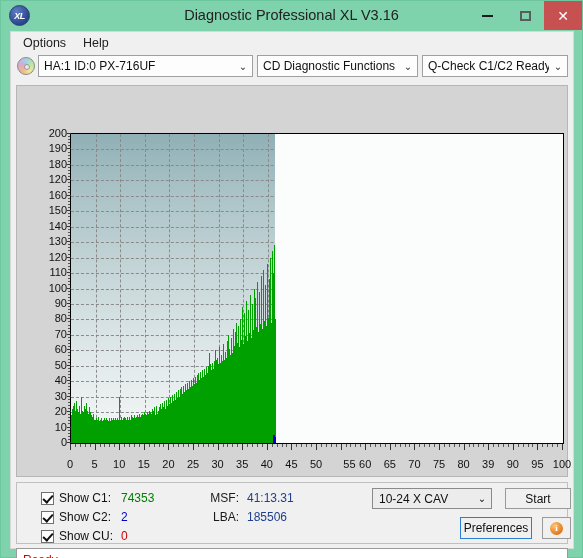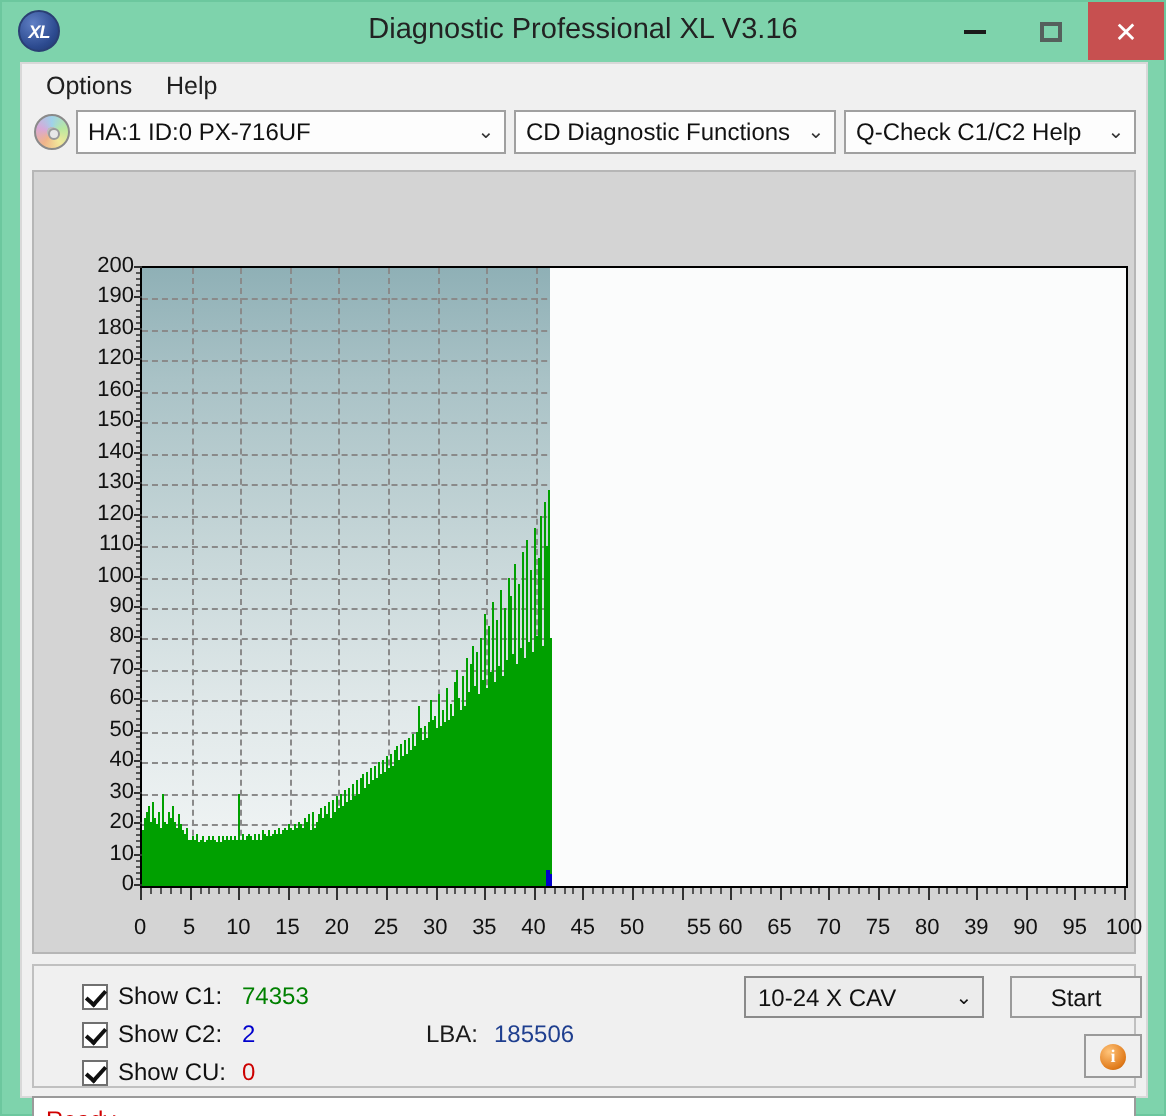--- a/index.html
+++ b/index.html
@@ -275,21 +275,21 @@
       <div id="disc-icon"></div>
       <div class="combo" id="combo-drive">
         <span class="cb-text">HA:1 ID:0  PX-716UF</span>
         <span class="cb-arrow">⌄</span>
       </div>
       <div class="combo" id="combo-function">
         <span class="cb-text">CD Diagnostic Functions</span>
         <span class="cb-arrow">⌄</span>
       </div>
       <div class="combo" id="combo-test">
-        <span class="cb-text">Q-Check C1/C2 Help</span>
+        <span class="cb-text">Q-Check C1/C2 Ready</span>
         <span class="cb-arrow">⌄</span>
       </div>
     </div>
 
     <div id="chart-panel">
       <div id="yaxis">
           <div class="ylab" style="top: 351px;">0</div>
           <div class="ylab" style="top: 335.55px;">10</div>
           <div class="ylab" style="top: 320.1px;">20</div>
           <div class="ylab" style="top: 304.65px;">30</div>
@@ -1455,31 +1455,36 @@
         <span class="chkbox"></span>
         <span class="chklabel">Show C2:</span>
         <span class="chkval val-c2">2</span>
       </div>
       <div class="chkrow" id="chk-cu">
         <span class="chkbox"></span>
         <span class="chklabel">Show CU:</span>
         <span class="chkval val-cu">0</span>
       </div>
 
+      <div class="info-row" id="row-msf">
+        <span class="info-key">MSF:</span>
+        <span class="info-val">41:13.31</span>
+      </div>
       <div class="info-row" id="row-lba">
         <span class="info-key">LBA:</span>
         <span class="info-val">185506</span>
       </div>
 
       <div id="combo-speed">
         <span class="cb-text">10-24 X CAV</span>
         <span class="cb-arrow">⌄</span>
       </div>
 
       <div class="pbtn" id="btn-start">Start</div>
+      <div class="pbtn" id="btn-prefs">Preferences</div>
       <div class="pbtn" id="btn-info">
         <span class="iglyph">i</span>
       </div>
     </div>
 
     <div id="statusbar">
       <span id="status-text">Ready</span>
     </div>
 
   </div>

